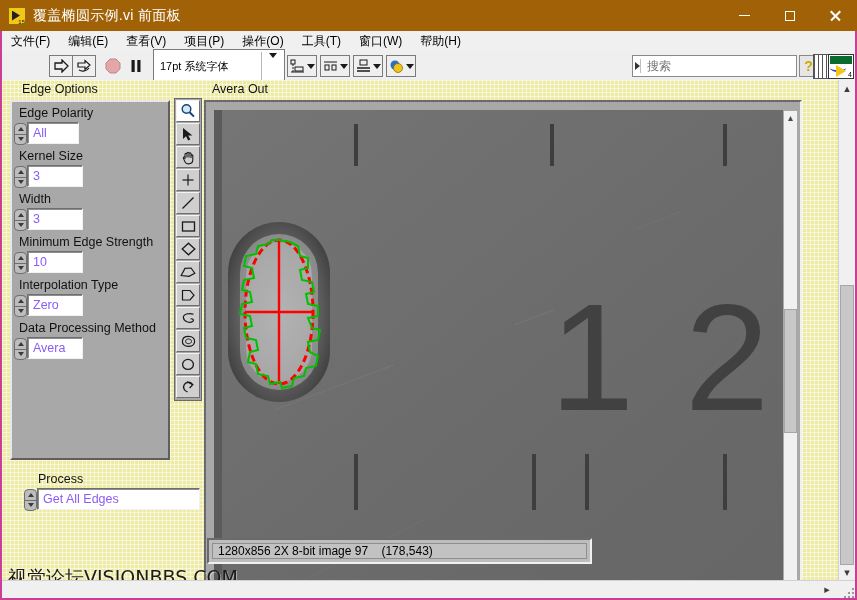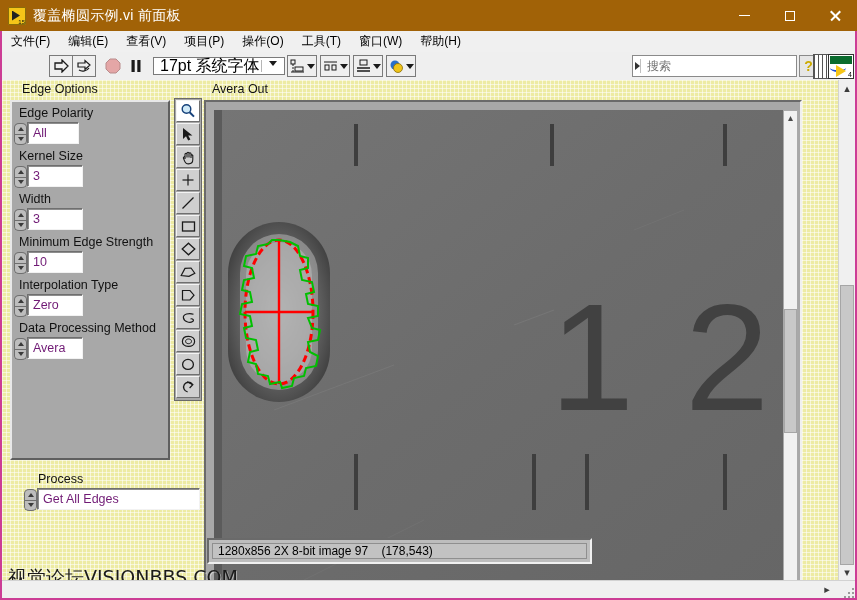--- a/index.html
+++ b/index.html
@@ -77,22 +77,22 @@
   .tbar-sep { width:10px; }
   .tbtn {
     width:24px; height:22px; border:1px solid #7a7a7a; background:#efefef;
     display:flex; align-items:center; justify-content:center;
     margin-right:-1px; cursor:pointer; position:relative;
   }
   .tbtn-flat { border:none; background:transparent; }
   .grp { display:flex; margin-right:6px; }
 
   .font-combo {
-    height:18px; min-width:132px; border:1px solid #7a7a7a; background:#fff;
-    display:flex; align-items:center; font-size:16px; color:#000;
+    height:34px; min-width:132px; border:1px solid #7a7a7a; background:#fff;
+    display:flex; align-items:center; font-size:11px; color:#000;
     padding-left:6px; position:relative; margin-right:2px;
   }
   .font-combo .sepline { position:absolute; right:22px; top:2px; bottom:2px; width:1px; background:#b6b6b6; }
   .font-combo .carret { position:absolute; right:7px; top:8px; }
   .caret-dn {
     width:0;height:0;border-left:4px solid transparent;border-right:4px solid transparent;
     border-top:5px solid #1a1a1a;
   }
   .dd-btn {
     width:30px; height:22px; border:1px solid #7a7a7a; background:#efefef;
@@ -184,21 +184,21 @@
     border-radius:40% 40% 0 0;
   }
   .incr-half:last-child { border-radius:0 0 40% 40%; border-top:none; }
   .incr-up { width:0;height:0;border-left:3px solid transparent;border-right:3px solid transparent;border-bottom:4px solid #3a3a3a; }
   .incr-dn { width:0;height:0;border-left:3px solid transparent;border-right:3px solid transparent;border-top:4px solid #3a3a3a; }
   .ring-box {
     height:22px; background:#fff;
     border-top:1px solid #6f6f6f; border-left:1px solid #6f6f6f;
     border-right:1px solid #f2f2f2; border-bottom:1px solid #f2f2f2;
     display:flex; align-items:center; padding-left:5px;
-    font-size:12.5px; color:#701a75; white-space:nowrap; overflow:hidden;
+    font-size:12.5px; color:#8b5cf6; white-space:nowrap; overflow:hidden;
     box-shadow: 1px 1px 0 #8d8d8d inset;
   }
 
   
   .process-block { position:absolute; left:22px; top:392px; width:180px; }
   .lbl-process { font-size:12.5px; color:#111; margin-left:14px; }
 
   
   .toolpal {
     position:absolute; left:172px; top:18px; width:28px;

